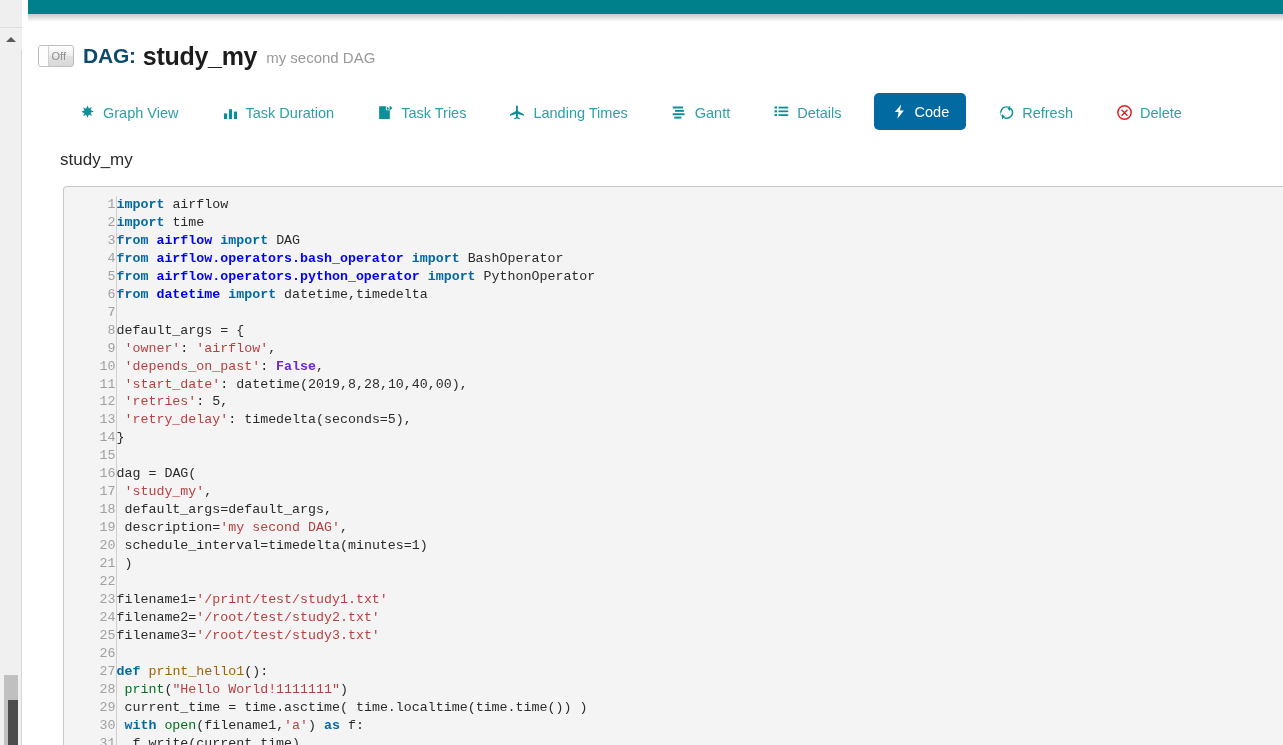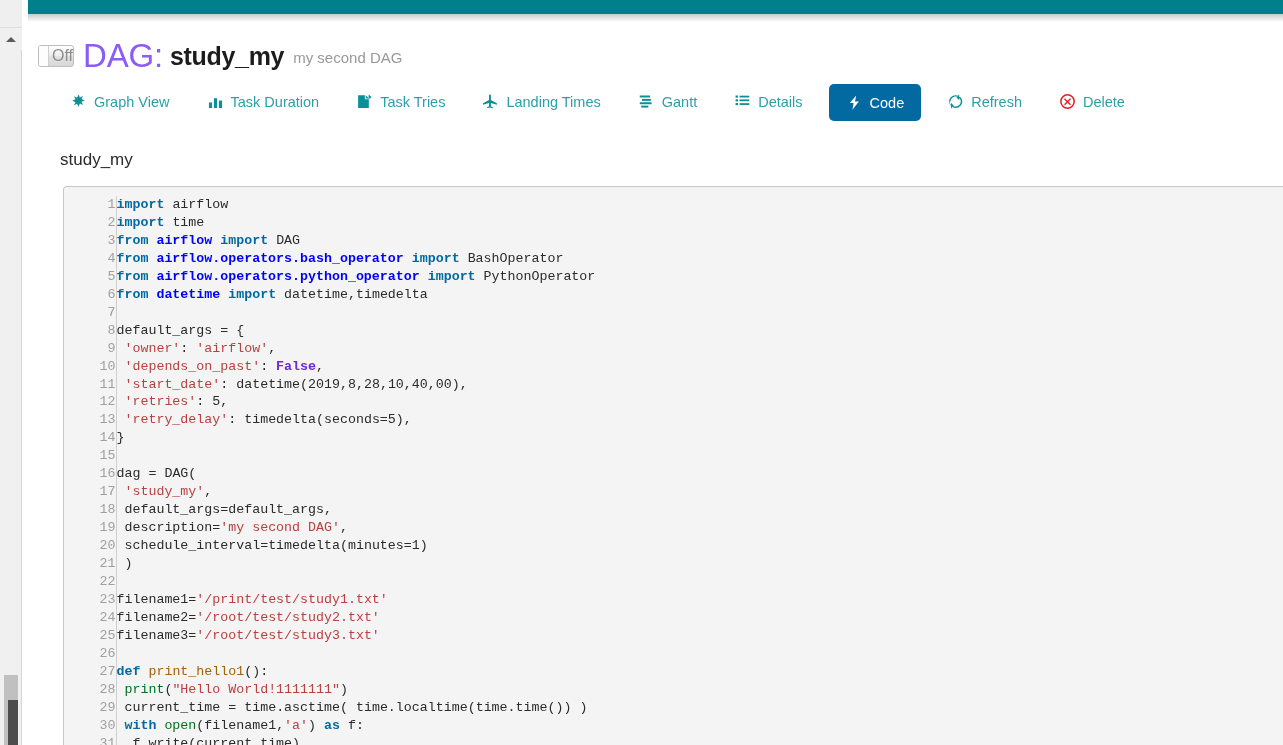--- a/index.html
+++ b/index.html
@@ -118,54 +118,55 @@
   }
   .toggle-off .knob {
     position: absolute;
     left: 0; top: 0;
     width: 10px; height: 20px;
     background: #fdfdfd;
     border-right: 1px solid #cfcfcf;
     border-radius: 2px 0 0 2px;
   }
   .toggle-off .lbl {
-    font-size: 16px;
+    font-size: 11px;
     color: #8d8d8d;
+    padding-right: 7px;
     line-height: 20px;
     font-family: "Liberation Sans", sans-serif;
   }
   .dag-prefix {
-    font-size: 33px;
-    color: #8b5cf6;
-    font-weight: normal;
+    font-size: 21px;
+    color: #0c4a6e;
+    font-weight: bold;
     letter-spacing: -0.2px;
   }
   .dag-name {
     font-size: 25px;
     color: #1c1c1c;
     font-weight: bold;
     margin-left: 7px;
     letter-spacing: -0.3px;
   }
   .dag-desc {
     font-size: 15px;
     color: #999999;
     margin-left: 9px;
     position: relative;
     top: 1px;
   }
 
   
   .nav-tabs {
     display: flex;
-    align-items: flex-start;
-    padding-left: 36px;
+    align-items: flex-end;
+    padding-left: 45px;
     margin-top: 14px;
     height: 46px;
-    gap: 4px;
+    gap: 10px;
   }
   .nav-tab {
     display: inline-flex;
     align-items: center;
     color: #2d9fa8;
     font-size: 14.5px;
     text-decoration: none;
     padding: 9px 11px;
     border-radius: 4px;
     cursor: pointer;

